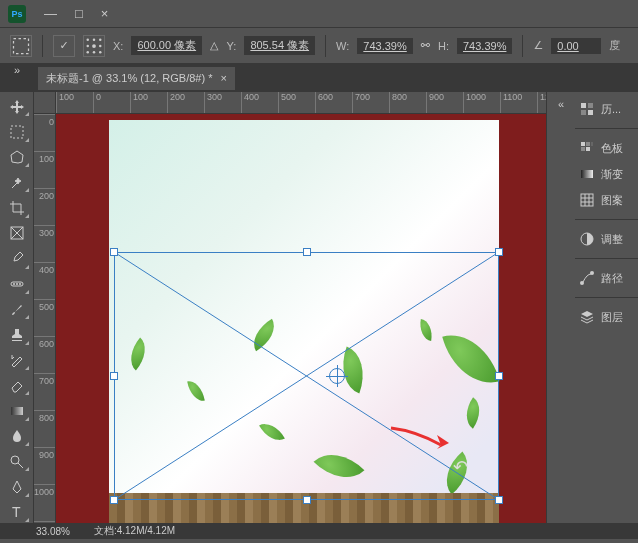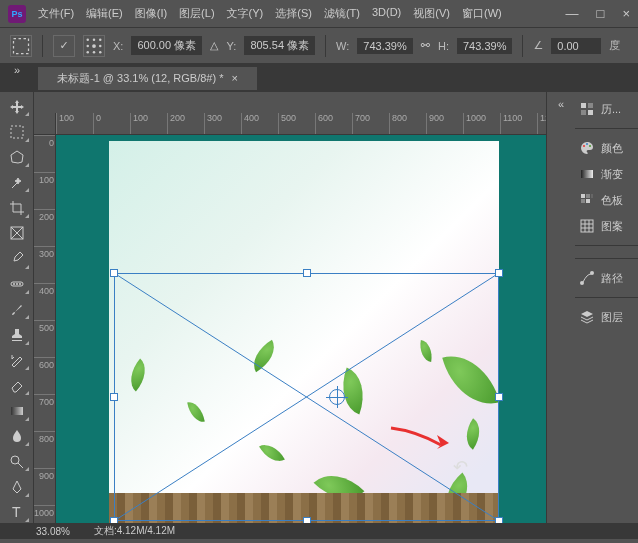--- a/index.html
+++ b/index.html
@@ -1,35 +1,35 @@
 <!DOCTYPE html>
 <html><head>
 <meta charset="utf-8">
 <style>
 * { margin: 0; padding: 0; box-sizing: border-box; font-family: "Microsoft YaHei", sans-serif; }
 body { background: #535353; color: #ccc; font-size: 11px; width: 638px; height: 543px; overflow: hidden; position: relative; }
 .titlebar { height: 28px; background: #535353; display: flex; align-items: center; padding: 0 8px; border-bottom: 1px solid #383838; }
-.ps-logo { width: 18px; height: 18px; background: #701a75; color: #31a8ff; font-weight: bold; font-size: 9px; display: flex; align-items: center; justify-content: center; border-radius: 3px; margin-right: 12px; }
+.ps-logo { width: 18px; height: 18px; background: #14532d; color: #31a8ff; font-weight: bold; font-size: 9px; display: flex; align-items: center; justify-content: center; border-radius: 3px; margin-right: 18px; }
 .menu { display: flex; gap: 12px; flex: 1; }
 .menu span { cursor: pointer; }
 .win-controls { display: flex; gap: 18px; font-size: 13px; }
 .options-bar { height: 36px; background: #535353; border-bottom: 1px solid #383838; display: flex; align-items: center; padding: 0 10px; gap: 8px; }
 .opt-box { width: 22px; height: 22px; border: 1px solid #6a6a6a; display: flex; align-items: center; justify-content: center; }
 .opt-sep { width: 1px; height: 22px; background: #383838; margin: 0 2px; }
 .opt-label { color: #bbb; }
-.opt-val { background: #383838; padding: 2px 6px; min-width: 50px; display: inline-block; }
+.opt-val { background: #383838; padding: 2px 6px; min-width: 50px; display: inline-block; text-decoration: underline; }
 .tab-bar { height: 28px; background: #383838; display: flex; align-items: center; padding-left: 38px; }
-.doc-tab { background: #535353; padding: 4px 19px; display: flex; align-items: center; gap: 8px; font-size: 11px; }
+.doc-tab { background: #535353; padding: 4px 8px; display: flex; align-items: center; gap: 8px; font-size: 11px; }
 .doc-tab .x { font-size: 11px; }
 .workspace { display: flex; height: calc(543px - 28px - 36px - 28px - 20px); }
 .toolbar { width: 34px; background: #535353; border-right: 1px solid #383838; display: flex; flex-direction: column; align-items: center; padding-top: 4px; gap: 4px; }
 .tool { width: 26px; height: 24px; display: flex; align-items: center; justify-content: center; position: relative; cursor: pointer; }
 .tool svg { width: 16px; height: 16px; }
 .tool .tri { position: absolute; right: 1px; bottom: 1px; width: 0; height: 0; border-left: 4px solid transparent; border-bottom: 4px solid #aaa; }
-.canvas-area { flex: 1; background: #0f766e; position: relative; overflow: hidden; margin-top: 21px; }
+.canvas-area { flex: 1; background: #7f1d1d; position: relative; overflow: hidden; }
 .ruler-h { position: absolute; top: 0; left: 22px; right: 0; height: 22px; background: #535353; border-bottom: 1px solid #383838; display: flex; font-size: 9px; color: #aaa; overflow: hidden; }
 .ruler-h span { width: 37px; flex-shrink: 0; text-align: left; border-left: 1px solid #777; padding-left: 2px; }
 .ruler-v { position: absolute; top: 22px; left: 0; width: 22px; bottom: 0; background: #535353; border-right: 1px solid #383838; display: flex; flex-direction: column; font-size: 9px; color: #aaa; overflow: hidden; }
 .ruler-v span { height: 37px; flex-shrink: 0; writing-mode: horizontal-tb; border-top: 1px solid #777; padding: 2px 1px 0 0; text-align: right; }
 .ruler-corner { position: absolute; top: 0; left: 0; width: 22px; height: 22px; background: #535353; border-right: 1px solid #383838; border-bottom: 1px solid #383838; }
 .canvas { position: absolute; top: 28px; left: 75px; width: 390px; height: 390px; background: linear-gradient(135deg, #d4f0e8 0%, #e8f5f0 30%, #ffffff 55%, #f5e8f0 75%, #e8e8f5 90%); }
 .selection { position: absolute; top: 160px; left: 80px; width: 385px; height: 248px; }
 .marquee { position: absolute; inset: 0; border: 1px solid #3a7fc4; }
 .diag { position: absolute; inset: 0; }
 .handle { position: absolute; width: 8px; height: 8px; background: #fff; border: 1px solid #3a7fc4; }
@@ -52,32 +52,20 @@
 .status-bar { height: 16px; background: #383838; display: flex; align-items: center; padding: 0 36px; gap: 24px; font-size: 10px; }
 .arrow { position: absolute; right: 90px; bottom: 70px; width: 70px; height: 30px; }
 .cursor-swap { position: absolute; right: 78px; bottom: 45px; font-size: 18px; color: #ddd; }
 .expand-arrow { position: absolute; left: 14px; top: 64px; color: #ccc; font-size: 11px; }
 </style>
 </head>
 <body>
 
 <div class="titlebar">
   <div class="ps-logo">Ps</div>
-  <div class="menu">
-    <span>文件(F)</span>
-    <span>编辑(E)</span>
-    <span>图像(I)</span>
-    <span>图层(L)</span>
-    <span>文字(Y)</span>
-    <span>选择(S)</span>
-    <span>滤镜(T)</span>
-    <span>3D(D)</span>
-    <span>视图(V)</span>
-    <span>窗口(W)</span>
-  </div>
   <div class="win-controls">
     <span>—</span>
     <span>□</span>
     <span>×</span>
   </div>
 </div>
 
 <div class="options-bar">
   <div class="opt-box">
       <svg viewBox="0 0 16 16">
@@ -320,57 +308,55 @@
             <rect x="2" y="2" width="5" height="5" fill="#ccc"></rect>
             <rect x="9" y="2" width="5" height="5" fill="#888"></rect>
             <rect x="2" y="9" width="5" height="5" fill="#888"></rect>
             <rect x="9" y="9" width="5" height="5" fill="#ccc"></rect>
           </svg>
           <span>历...</span>
         </div>
       <div class="rp-sep"></div>
       <div class="rp-item">
           <svg viewBox="0 0 16 16">
-            <path d="M8 2a6 6 0 100 12c1 0 1-1 0-2s0-2 1-2h2a3 3 0 003-3c0-3-3-5-6-5z" fill="#ccc"></path>
-            <circle cx="5" cy="6" r="1" fill="#e83030"></circle>
-            <circle cx="8" cy="4" r="1" fill="#3a7fc4"></circle>
-            <circle cx="11" cy="6" r="1" fill="#4a9b2e"></circle>
-          </svg>
-          <span>颜色</span>
+            <rect x="2" y="2" width="4" height="4" fill="#ccc"></rect>
+            <rect x="7" y="2" width="4" height="4" fill="#888"></rect>
+            <rect x="12" y="2" width="2" height="4" fill="#666"></rect>
+            <rect x="2" y="7" width="4" height="4" fill="#888"></rect>
+            <rect x="7" y="7" width="4" height="4" fill="#ccc"></rect>
+          </svg>
+          <span>色板</span>
         </div>
       <div class="rp-item">
           <svg viewBox="0 0 16 16">
             <rect x="2" y="4" width="12" height="8" fill="url(#g2)"></rect>
             <defs>
               <linearGradient id="g2">
                 <stop offset="0" stop-color="#222"></stop>
                 <stop offset="1" stop-color="#eee"></stop>
               </linearGradient>
             </defs>
           </svg>
           <span>渐变</span>
         </div>
       <div class="rp-item">
           <svg viewBox="0 0 16 16">
-            <rect x="2" y="2" width="4" height="4" fill="#ccc"></rect>
-            <rect x="7" y="2" width="4" height="4" fill="#888"></rect>
-            <rect x="12" y="2" width="2" height="4" fill="#666"></rect>
-            <rect x="2" y="7" width="4" height="4" fill="#888"></rect>
-            <rect x="7" y="7" width="4" height="4" fill="#ccc"></rect>
-          </svg>
-          <span>色板</span>
-        </div>
-      <div class="rp-item">
-          <svg viewBox="0 0 16 16">
             <rect x="2" y="2" width="12" height="12" fill="none" stroke="#ccc"></rect>
             <path d="M2 6h12M2 10h12M6 2v12M10 2v12" stroke="#ccc"></path>
           </svg>
           <span>图案</span>
         </div>
       <div class="rp-sep"></div>
+      <div class="rp-item">
+          <svg viewBox="0 0 16 16">
+            <circle cx="8" cy="8" r="6" fill="none" stroke="#ccc"></circle>
+            <path d="M8 2a6 6 0 010 12z" fill="#ccc"></path>
+          </svg>
+          <span>调整</span>
+        </div>
       <div class="rp-sep"></div>
       <div class="rp-item">
           <svg viewBox="0 0 16 16">
             <circle cx="3" cy="13" r="2" fill="#ccc"></circle>
             <circle cx="13" cy="3" r="2" fill="#ccc"></circle>
             <path d="M4 12Q8 4 12 4" stroke="#ccc" fill="none"></path>
           </svg>
           <span>路径</span>
         </div>
       <div class="rp-sep"></div>

